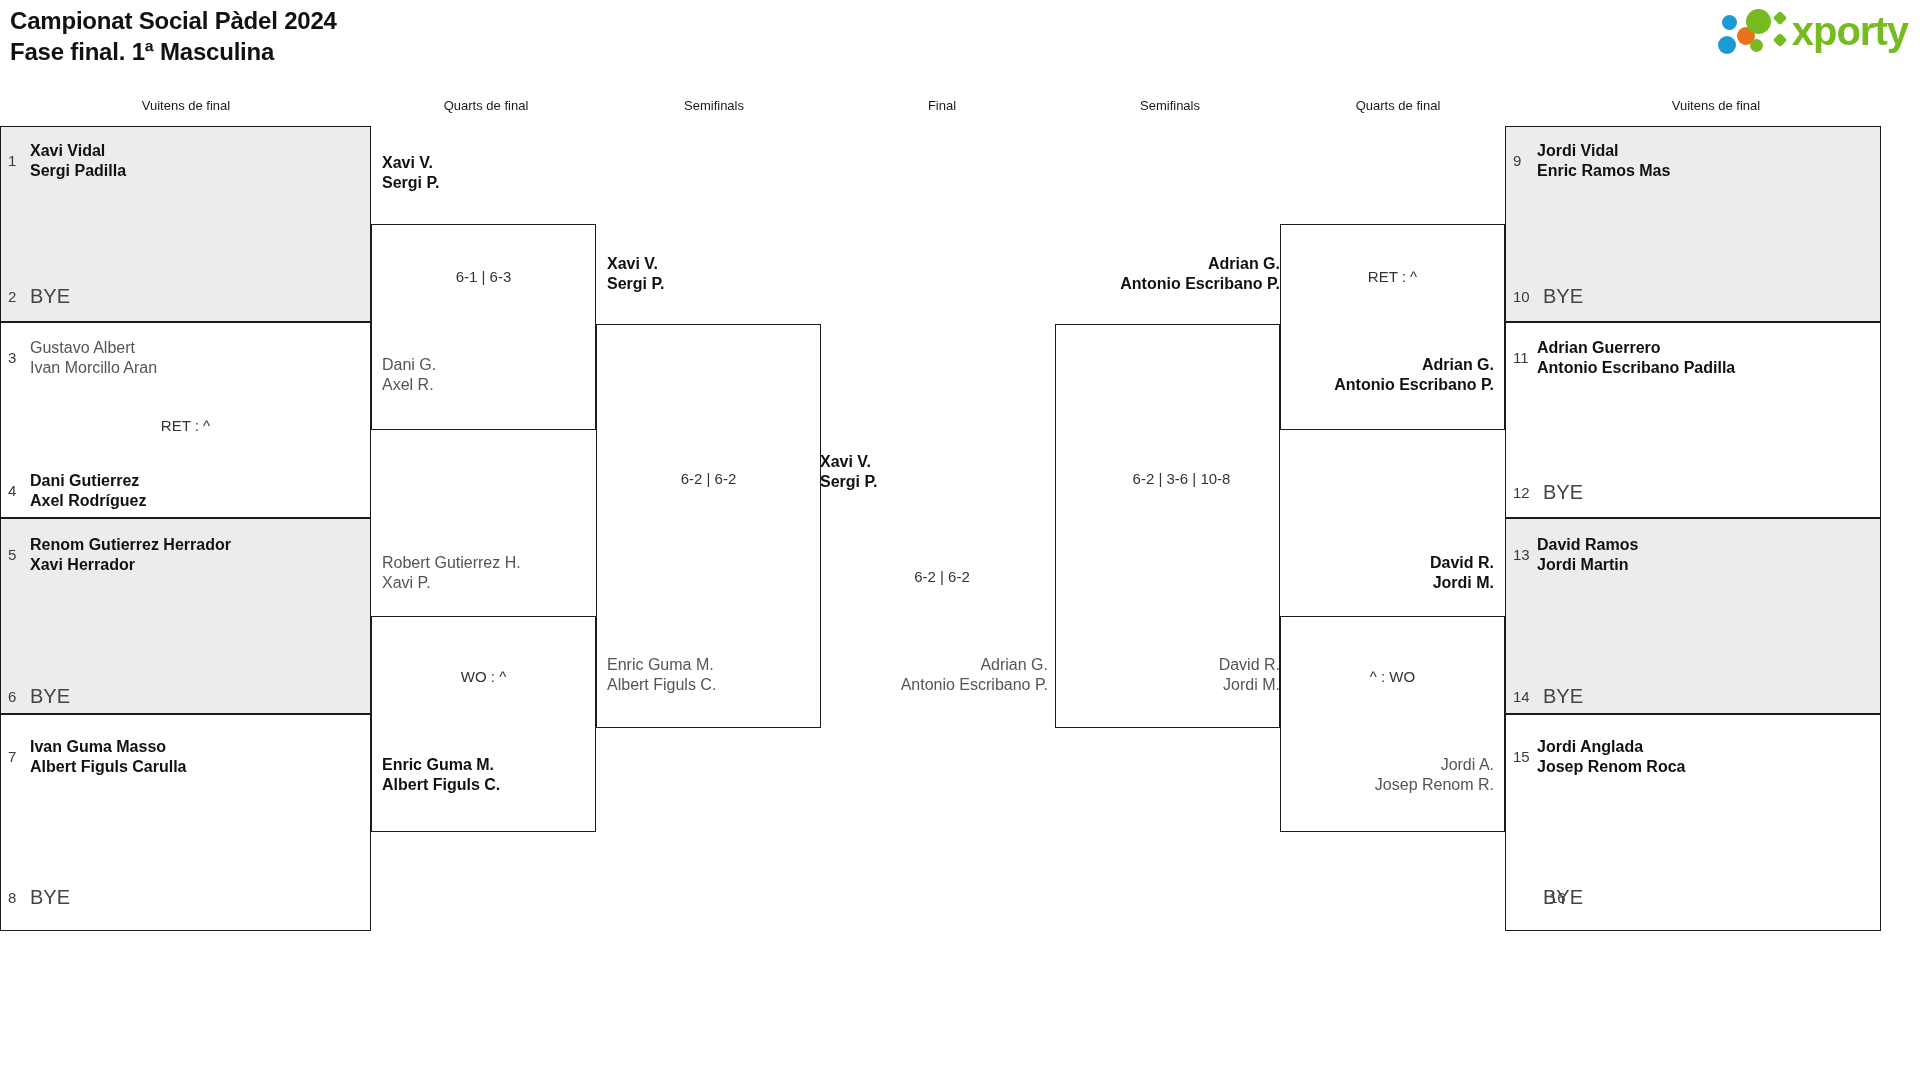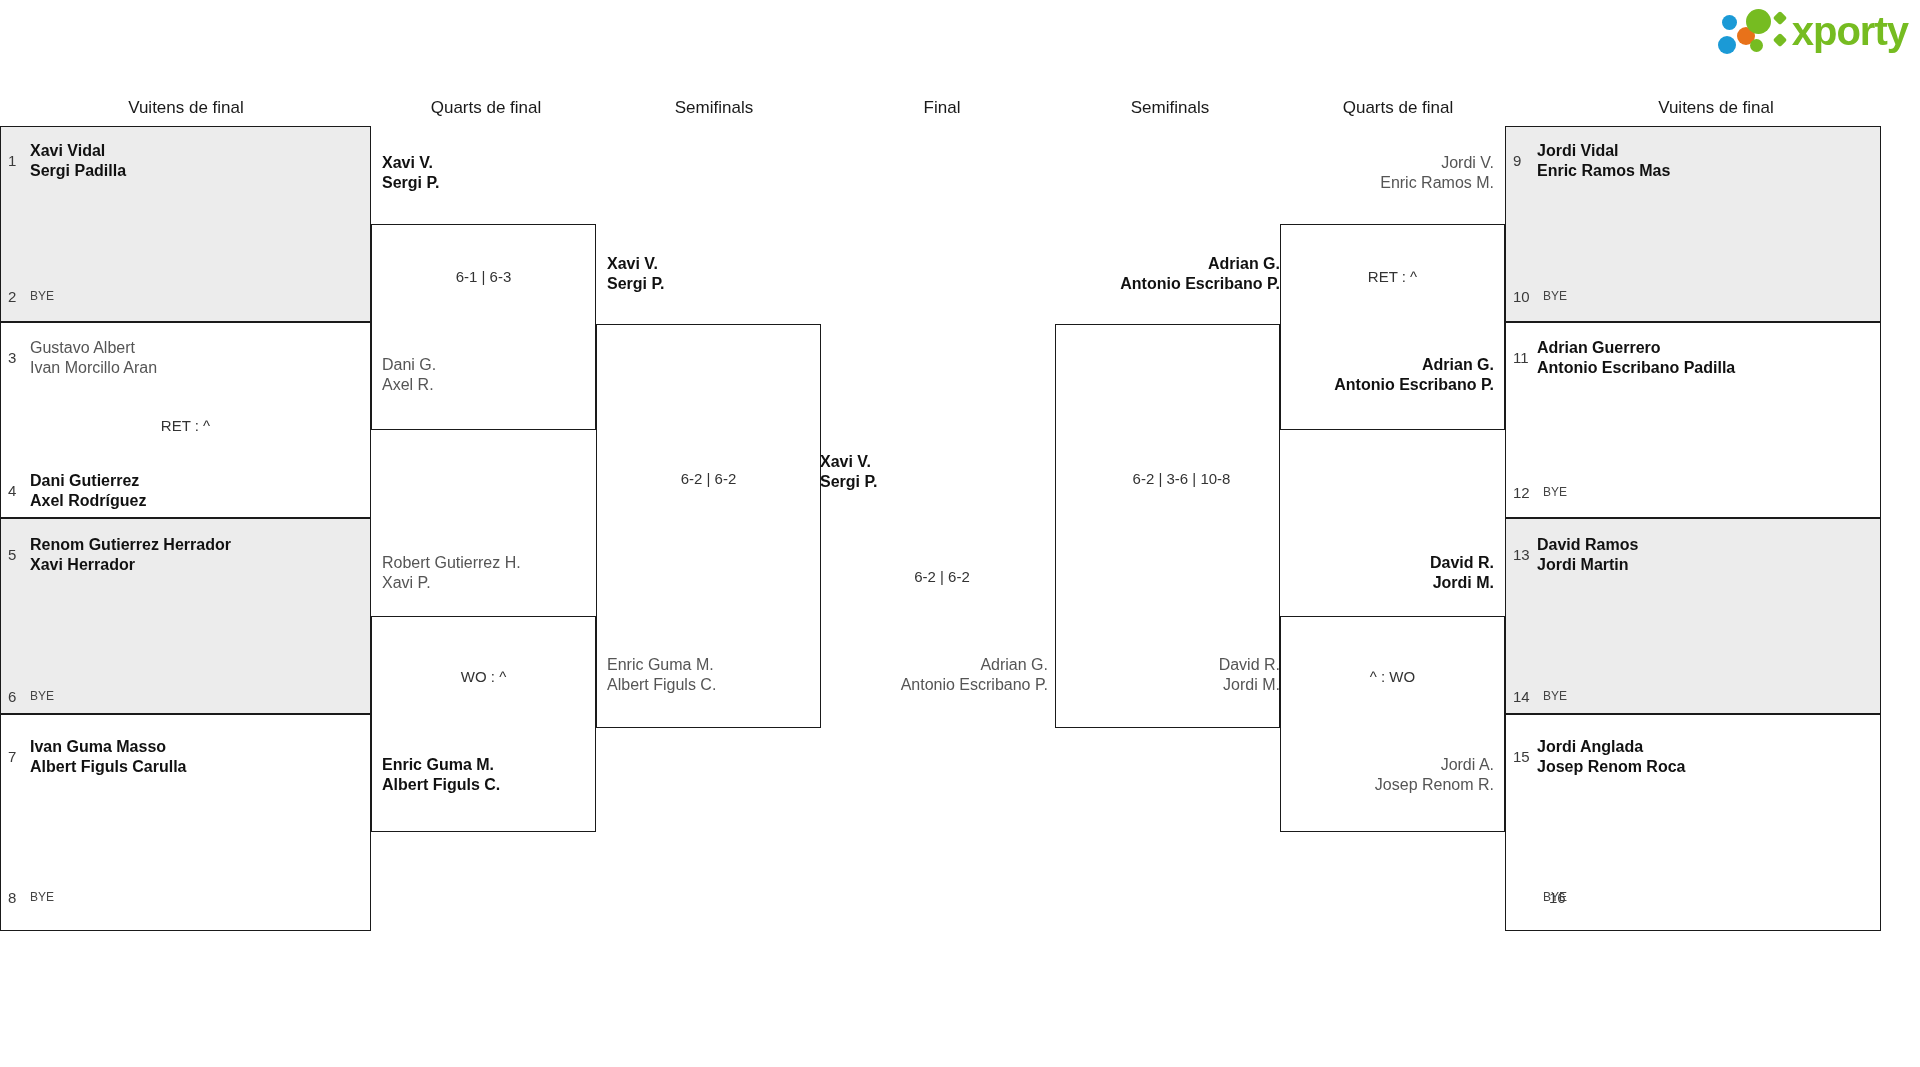--- a/index.html
+++ b/index.html
@@ -20,21 +20,21 @@
     letter-spacing: -0.2px; color: #111111; white-space: nowrap;
   }
 
   .logo { position: absolute; right: 12px; top: 6px; height: 50px; display: flex; align-items: center; }
   .logo-mark { position: relative; width: 74px; height: 50px; }
   .logo-mark .dot { position: absolute; border-radius: 50%; }
   .logo-word { font-size: 40px; font-weight: bold; letter-spacing: -1px; line-height: 40px; }
 
   
   .round-head {
-    position: absolute; top: 98px; font-size: 17px; font-weight: normal;
+    position: absolute; top: 98px; font-size: 13px; font-weight: normal;
     color: #1a1a1a; text-align: center; white-space: nowrap;
   }
 
   
   .box { position: absolute; border: 1.6px solid #1a1a1a; }
   .box.shaded { background: #ececec; }
   .box.plain { background: #ffffff; }
 
   .seed {
     position: absolute; font-size: 15px; color: #3a3a3a;
@@ -47,27 +47,31 @@
   .team.win { font-weight: bold; color: #111111; }
   .team.lose { font-weight: normal; color: #555555; }
   .team .ln { display: block; }
   .team.right-al { text-align: right; }
 
   .score {
     position: absolute; font-size: 15px; color: #333333;
     line-height: 18px; white-space: nowrap; text-align: center;
   }
 
-  .bye { position: absolute; font-size: 12px; color: #444444; line-height: 19px; white-space: nowrap; }
+  .bye { position: absolute; font-size: 20px; color: #444444; line-height: 19px; white-space: nowrap; }
 </style>
 </head>
 <body>
 
 <div id="root">
 
+  <div class="title-block">
+    <div class="title-line">Campionat Social Pàdel 2024</div>
+    <div class="title-line">Fase final. 1ª Masculina</div>
+  </div>
 
   <div class="logo">
     <div class="logo-mark">
       <span class="dot" style="left:4px;  top:9px;  width:15px; height:15px; background:#1b9ad6;"></span>
       <span class="dot" style="left:0px;  top:30px; width:18px; height:18px; background:#1b9ad6;"></span>
       <span class="dot" style="left:19px; top:21px; width:18px; height:18px; background:#e8721a;"></span>
       <span class="dot" style="left:28px; top:3px;  width:25px; height:25px; background:#76bc21;"></span>
       <span class="dot" style="left:32px; top:33px; width:13px; height:13px; background:#76bc21;"></span>
       <span class="dot" style="left:57px; top:7px;  width:10px; height:10px; background:#76bc21; border-radius:2px; transform:rotate(45deg);"></span>
       <span class="dot" style="left:57px; top:29px; width:10px; height:10px; background:#76bc21; border-radius:2px; transform:rotate(45deg);"></span>
@@ -182,24 +186,20 @@
   </div>
   <div class="score" style="left:1055px; top:470px; width:253px;">6-2 | 3-6 | 10-8</div>
   <div class="team lose right-al" style="left:1044px; top:655px; width:236px;">
     <span class="ln">David R.</span>
     <span class="ln">Jordi M.</span>
   </div>
 
   <div class="box plain" style="left:1280px; top:224px; width:225px; height:206px;"></div>
   <div class="box plain" style="left:1280px; top:616px; width:225px; height:216px;"></div>
 
-  <div class="team lose right-al" style="left:1269px; top:153px; width:225px;">
-    <span class="ln">Jordi V.</span>
-    <span class="ln">Enric Ramos M.</span>
-  </div>
   <div class="score" style="left:1280px; top:268px; width:225px;">RET : ^</div>
   <div class="team win right-al" style="left:1269px; top:355px; width:225px;">
     <span class="ln">Adrian G.</span>
     <span class="ln">Antonio Escribano P.</span>
   </div>
 
   <div class="team win right-al" style="left:1269px; top:553px; width:225px;">
     <span class="ln">David R.</span>
     <span class="ln">Jordi M.</span>
   </div>

